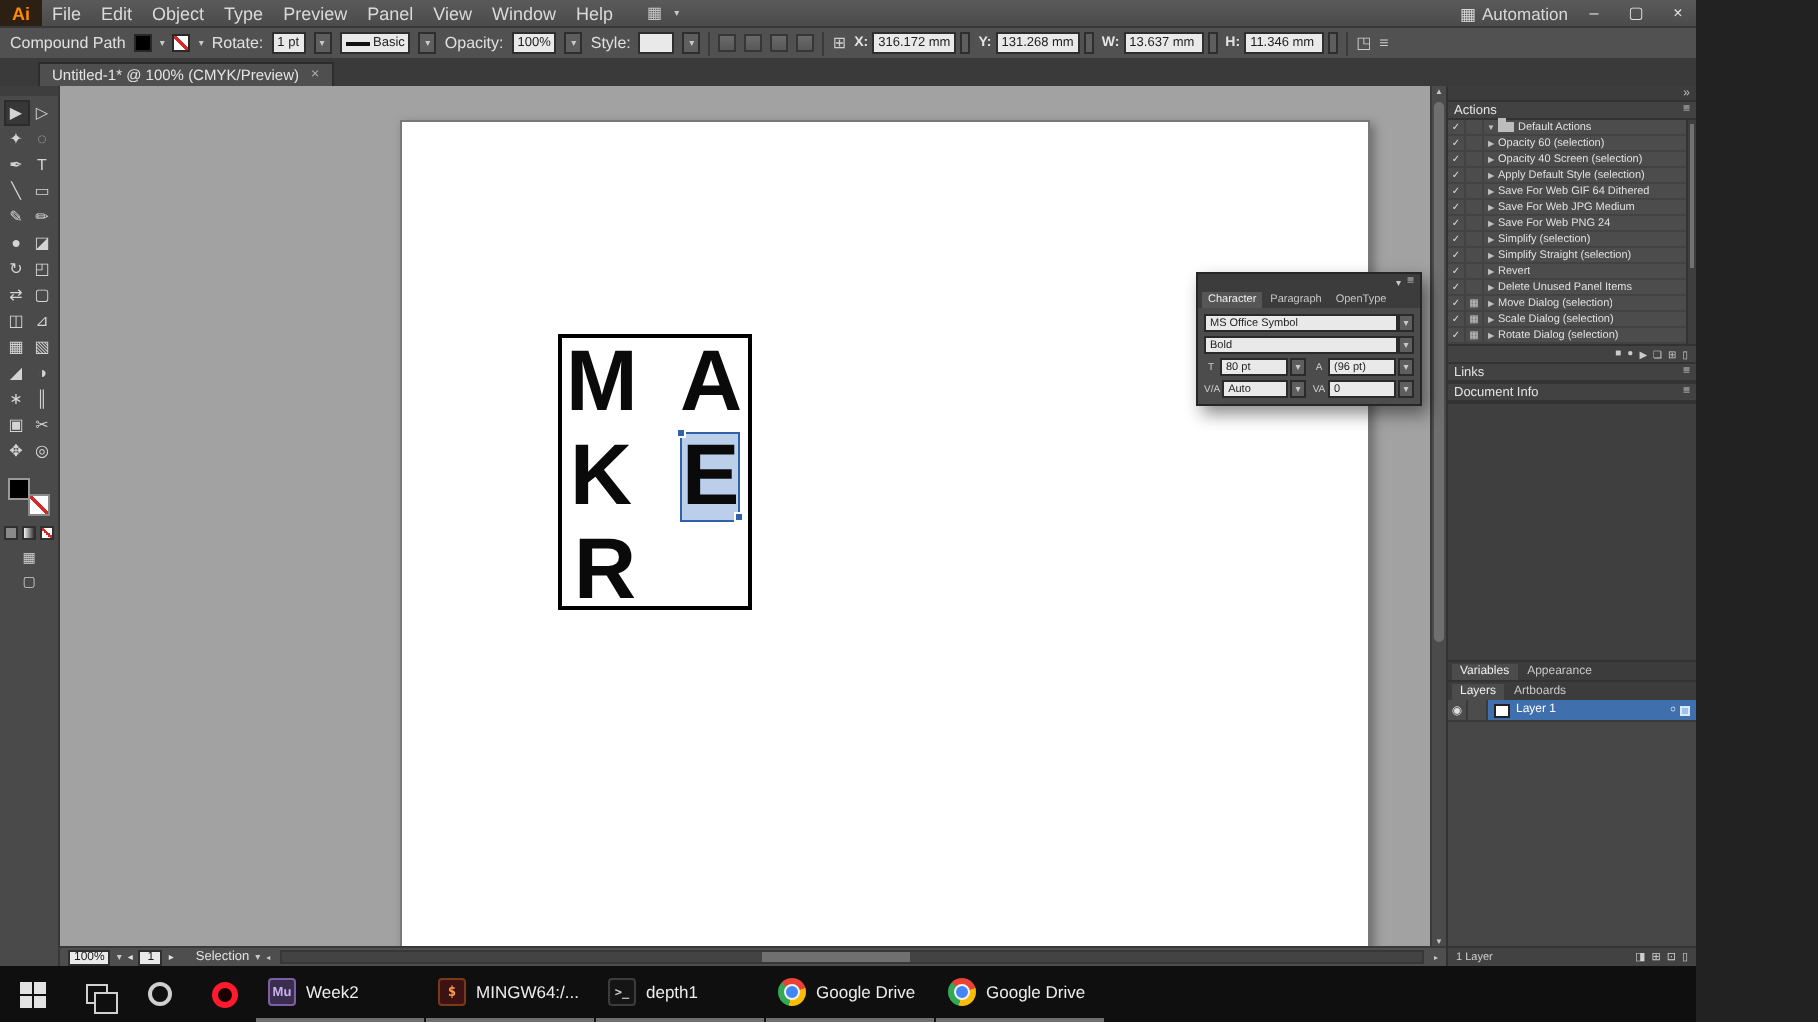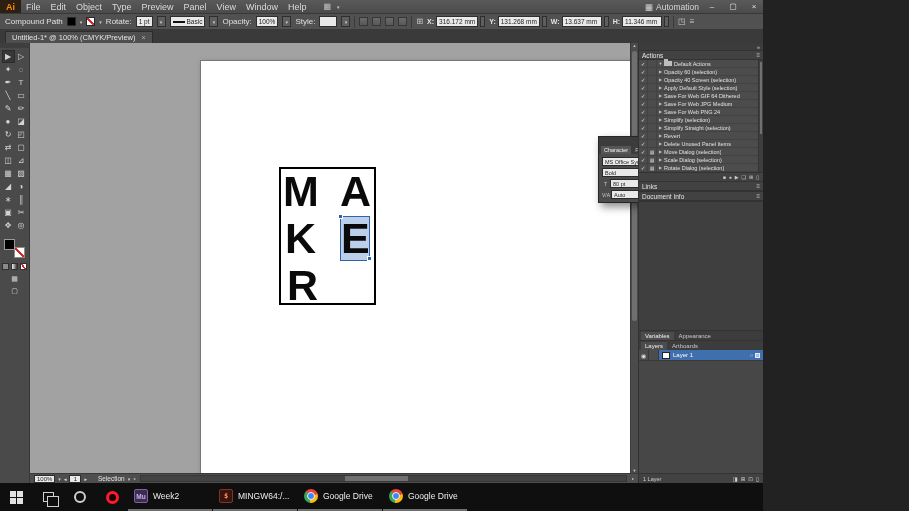--- a/index.html
+++ b/index.html
@@ -1,17 +1,17 @@
 <!DOCTYPE html>
 <html><head>
 <meta charset="utf-8">
 <style>
   * { margin:0; padding:0; box-sizing:border-box; }
   body { background:#222; font-family:"Liberation Sans", sans-serif; }
-  .screen { position:relative; width:763px; height:511px; background:#7dd3fc; overflow:hidden; font-family:"Liberation Sans", sans-serif; }
+  .screen { position:relative; width:848px; height:511px; background:#7dd3fc; overflow:hidden; font-family:"Liberation Sans", sans-serif; }
 
   
   .i-caret::before{content:"▾"} .i-caret{font-size:5px;color:#c9c9c9}
   .i-menu::before{content:"≡"} .i-menu{font-size:6px;color:#c0c0c0}
   .i-collapse::before{content:"»"} .i-collapse{font-size:6px;color:#c0c0c0}
   .i-check::before{content:"✓"} 
   .i-eye::before{content:"◉"}
   .i-target::before{content:"○"}
   .i-left::before{content:"◂"} .i-right::before{content:"▸"}
   .i-up::before{content:"▲"} .i-down::before{content:"▼"}
@@ -44,21 +44,21 @@
   .align-icon{width:9px;height:9px;background:linear-gradient(#6a6a6a,#585858);border:1px solid #363636;display:inline-block}
   .xywh{display:flex;align-items:center;gap:4px}
   .cb-field-group{display:inline-flex;align-items:center;gap:2px}
   .cb-field-label{font-size:7px;font-weight:bold;color:#e4e4e4}
   .cb-stepper{width:5px;height:11px;background:#5e5e5e;border:1px solid #2e2e2e}
   .cb-icon{font-size:8px;color:#cdcdcd}
   .brush-line{display:inline-block;width:12px;height:2px;background:#111;margin-right:2px}
 
   
   .docbar{position:absolute;left:0;top:30px;right:0;height:13px;background:#3a3a3a;display:flex;align-items:flex-end;z-index:28}
-  .doc-tab{margin-left:5px;height:12px;background:#4f4f4f;border:1px solid #2c2c2c;border-bottom:none;display:flex;align-items:center;gap:6px;padding:0 6px;font-size:7.5px;color:#e4e4e4;white-space:nowrap}
+  .doc-tab{margin-left:19px;height:12px;background:#4f4f4f;border:1px solid #2c2c2c;border-bottom:none;display:flex;align-items:center;gap:6px;padding:0 6px;font-size:7.5px;color:#e4e4e4;white-space:nowrap}
   .tab-close{font-size:7px;color:#b2b2b2}
 
   
   .workarea{position:absolute;left:0;top:43px;right:0;bottom:28px;display:flex}
 
   
   .toolbar{width:30px;background:#4a4a4a;border-right:1px solid #373737;display:flex;flex-direction:column;align-items:center}
   .toolbar-tabstrip{width:100%;height:5px;background:#3e3e3e;margin-bottom:2px}
   .tools-grid{display:grid;grid-template-columns:13px 13px}
   .tool{height:13px;display:flex;align-items:center;justify-content:center;font-size:8px;color:#d4d4d4}
@@ -741,20 +741,26 @@
           <span class="tb-app-label">Week2</span>
         </div>
 
         <div class="tb-app">
           <span class="app-ico gitbash">
             <i class="ico-text">$</i>
           </span>
           <span class="tb-app-label">MINGW64:/...</span>
         </div>
 
+        <div class="tb-app">
+          <span class="app-ico cmd">
+            <i class="ico-text">&gt;_</i>
+          </span>
+          <span class="tb-app-label">depth1</span>
+        </div>
 
         <div class="tb-app">
           <span class="app-ico chrome">
             <i class="ico-text"></i>
           </span>
           <span class="tb-app-label">Google Drive</span>
         </div>
 
         <div class="tb-app">
           <span class="app-ico chrome">

